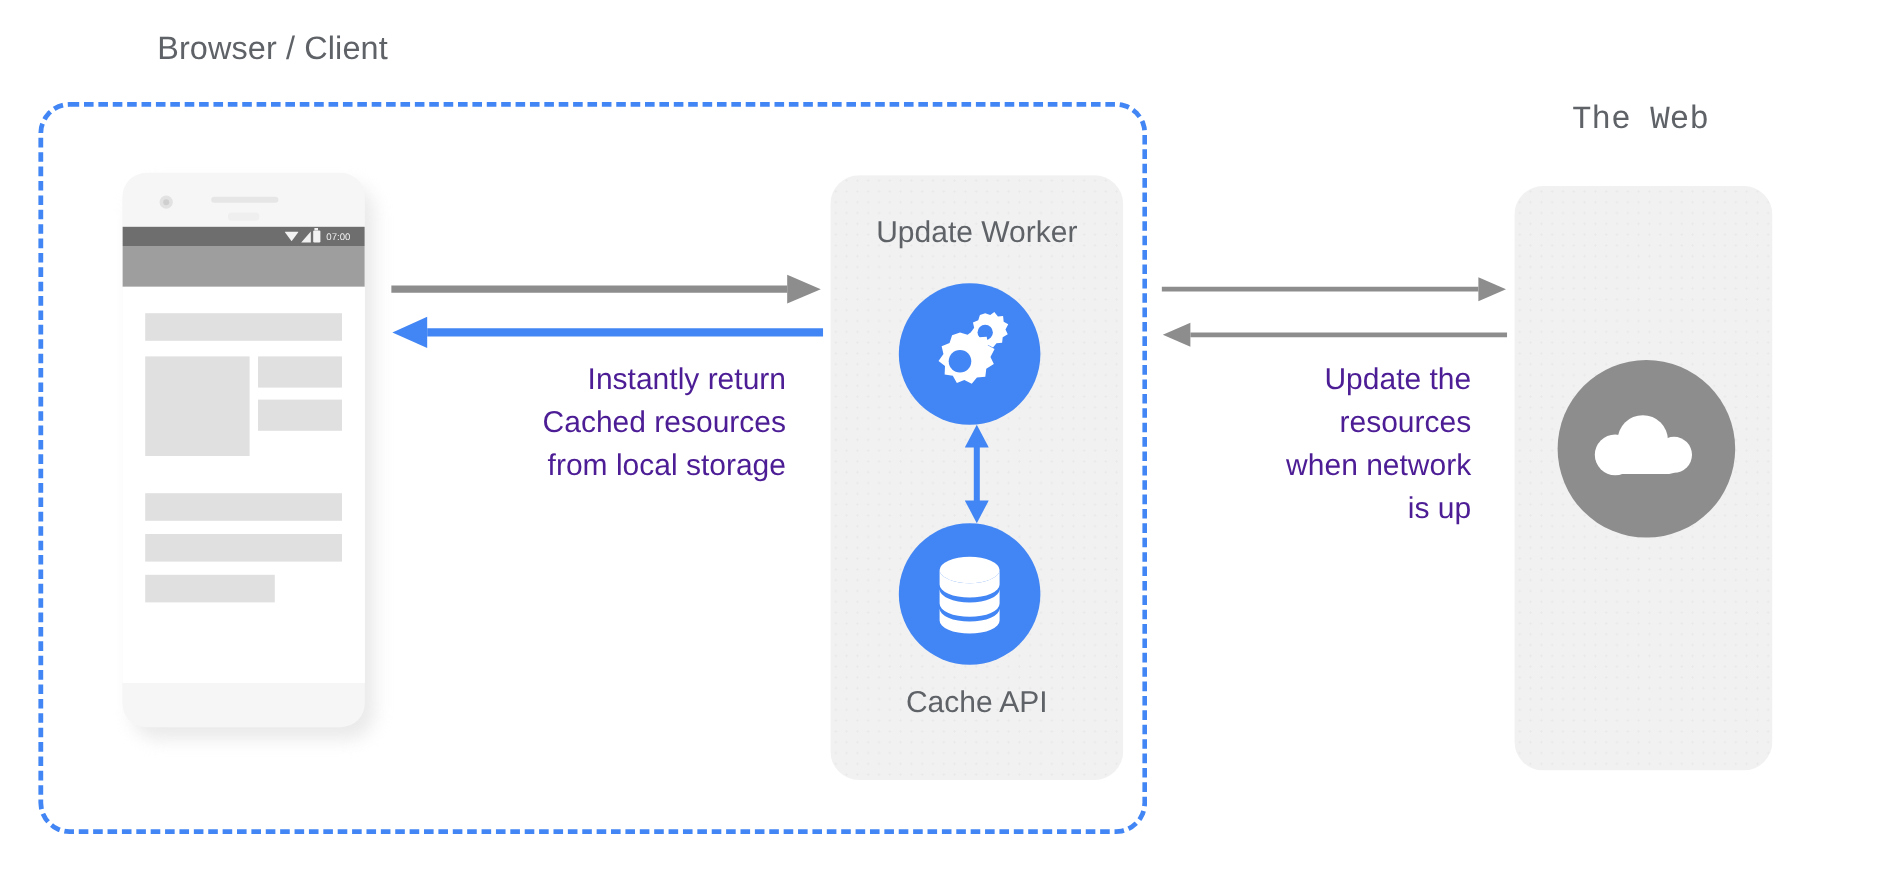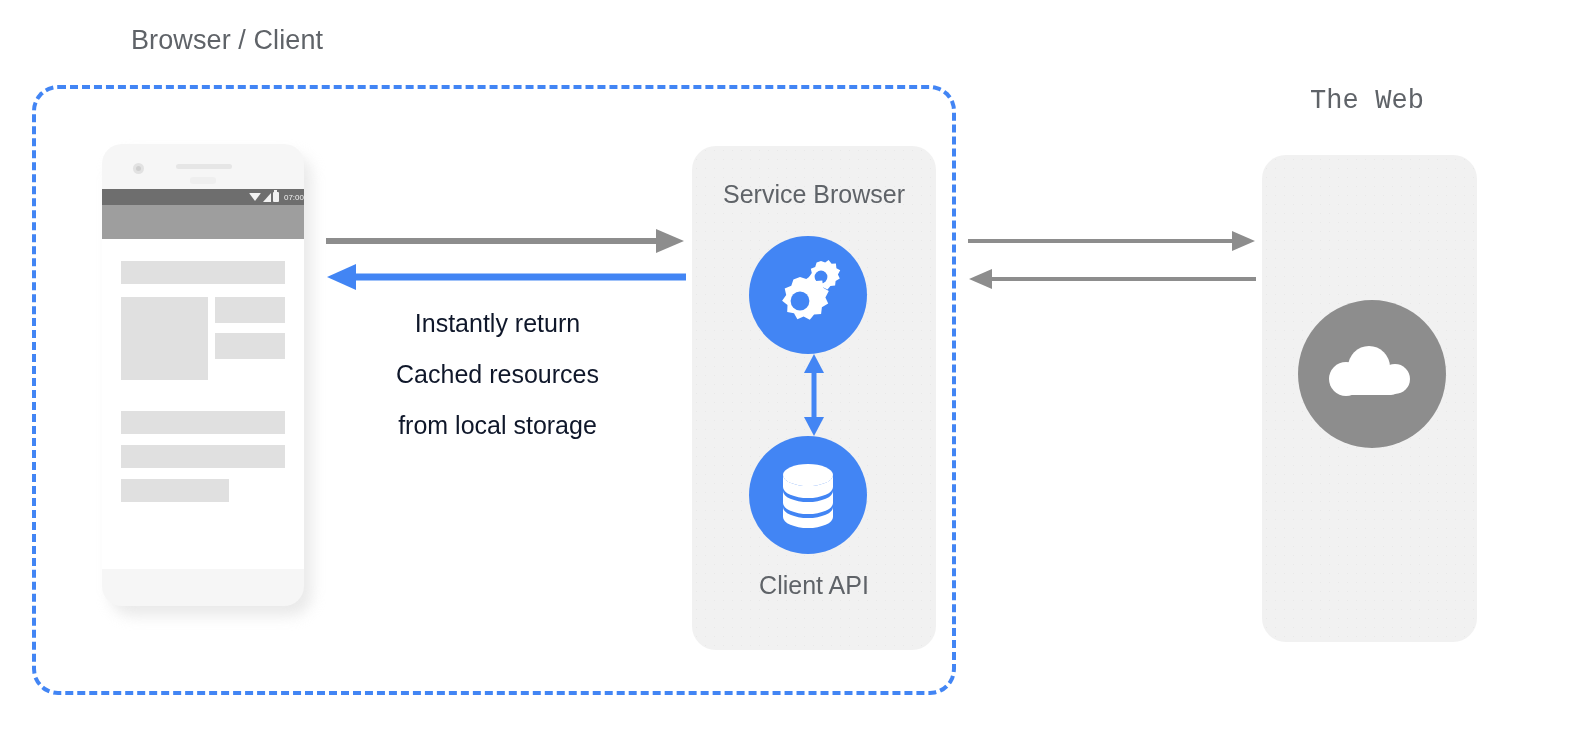--- a/index.html
+++ b/index.html
@@ -111,21 +111,21 @@
     background: #ffffff;
   }
   .status-bar {
     position: absolute;
     left: 0; top: 0;
     width: 202px; height: 16px;
     background: #6e6e6e;
     display: flex;
     align-items: center;
     justify-content: flex-end;
-    padding-right: 0;
+    padding-right: 12px;
     box-sizing: border-box;
   }
   .status-icons { display: flex; align-items: center; gap: 2px; }
   .ic-wifi {
     width: 0; height: 0;
     border-left: 6px solid transparent;
     border-right: 6px solid transparent;
     border-top: 8px solid #f2f2f2;
     border-radius: 1px;
   }
@@ -246,24 +246,24 @@
   
   .arrow-svg { position: absolute; }
   #arrow-phone-to-sw  { left: 326px; top: 226px; width: 360px; height: 30px; }
   #arrow-sw-to-phone  { left: 326px; top: 262px; width: 360px; height: 30px; }
   #arrow-sw-to-web    { left: 968px; top: 228px; width: 288px; height: 26px; }
   #arrow-web-to-sw    { left: 968px; top: 266px; width: 288px; height: 26px; }
 
   
   .caption {
     position: absolute;
-    color: #0f172a;
+    color: #4c1d95;
     font-size: 25px;
-    line-height: 51px;
-    text-align: center;
+    line-height: 36px;
+    text-align: right;
     white-space: pre-line;
   }
   #caption-left  { left: 340px; top: 298px; width: 315px; }
   #caption-right { left: 1000px; top: 298px; width: 226px; }
 </style>
 </head>
 <body>
 
 <div class="stage">
 
@@ -312,21 +312,21 @@
     <polygon points="330,3 358,15 330,27" fill="#8d8d8d"></polygon>
   </svg>
 
   <svg class="arrow-svg" id="arrow-sw-to-phone" viewBox="0 0 360 30">
     <line x1="30" y1="15" x2="360" y2="15" stroke="#4285f4" stroke-width="7"></line>
     <polygon points="30,2 30,28 1,15" fill="#4285f4"></polygon>
   </svg>
 
   <div class="panel" id="service-worker-panel">
 
-    <div class="panel-label" id="sw-label">Service Browser</div>
+    <div class="panel-label" id="sw-label">Update Worker</div>
 
     <div class="badge" id="gears-badge">
       <svg width="74" height="74" viewBox="0 0 74 74" aria-hidden="true">
 
         <g fill="#ffffff" transform="translate(50,19)">
           <path d="M0,-16 L4.2,-14.6 L7.6,-17.1 L10.6,-13.3 L14.9,-13.6 L15.4,-8.8 L19.2,-6.7
                    L16.9,-2.4 L18.8,1.6 L14.6,4.1 L14.1,8.6 L9.4,9.0 L6.5,12.5 L2.4,10.4
                    L-1.7,12.1 L-4.0,8.1 L-8.5,7.4 L-8.3,2.7 L-11.9,-0.1 L-9.2,-3.9
                    L-10.2,-8.3 L-5.8,-10.1 L-4.4,-14.4 Z"></path>
         </g>
@@ -352,21 +352,21 @@
       <svg width="64" height="70" viewBox="0 0 64 70" aria-hidden="true">
         <g fill="#ffffff">
           <ellipse cx="32" cy="15" rx="25" ry="11"></ellipse>
           <path d="M7,15 v12 a25,11 0 0 0 50,0 v-12 a25,11 0 0 1 -50,0 z"></path>
           <path d="M7,31 v12 a25,11 0 0 0 50,0 v-12 a25,11 0 0 1 -50,0 z"></path>
           <path d="M7,47 v10 a25,11 0 0 0 50,0 v-10 a25,11 0 0 1 -50,0 z"></path>
         </g>
       </svg>
     </div>
 
-    <div class="panel-label" id="cache-label">Client API</div>
+    <div class="panel-label" id="cache-label">Cache API</div>
   </div>
 
   <svg class="arrow-svg" id="arrow-sw-to-web" viewBox="0 0 288 26">
     <line x1="0" y1="13" x2="264" y2="13" stroke="#8d8d8d" stroke-width="4"></line>
     <polygon points="264,3 287,13 264,23" fill="#8d8d8d"></polygon>
   </svg>
 
   <svg class="arrow-svg" id="arrow-web-to-sw" viewBox="0 0 288 26">
     <line x1="24" y1="13" x2="288" y2="13" stroke="#8d8d8d" stroke-width="4"></line>
     <polygon points="24,3 24,23 1,13" fill="#8d8d8d"></polygon>
@@ -382,14 +382,18 @@
           <rect x="18" y="36" width="56" height="16" rx="8"></rect>
         </g>
       </svg>
     </div>
   </div>
 
   <div class="caption" id="caption-left">Instantly return
 Cached resources
 from local storage</div>
 
+  <div class="caption" id="caption-right">Update the
+resources
+when network
+is up</div>
 
 </div>
 
 </body></html>

